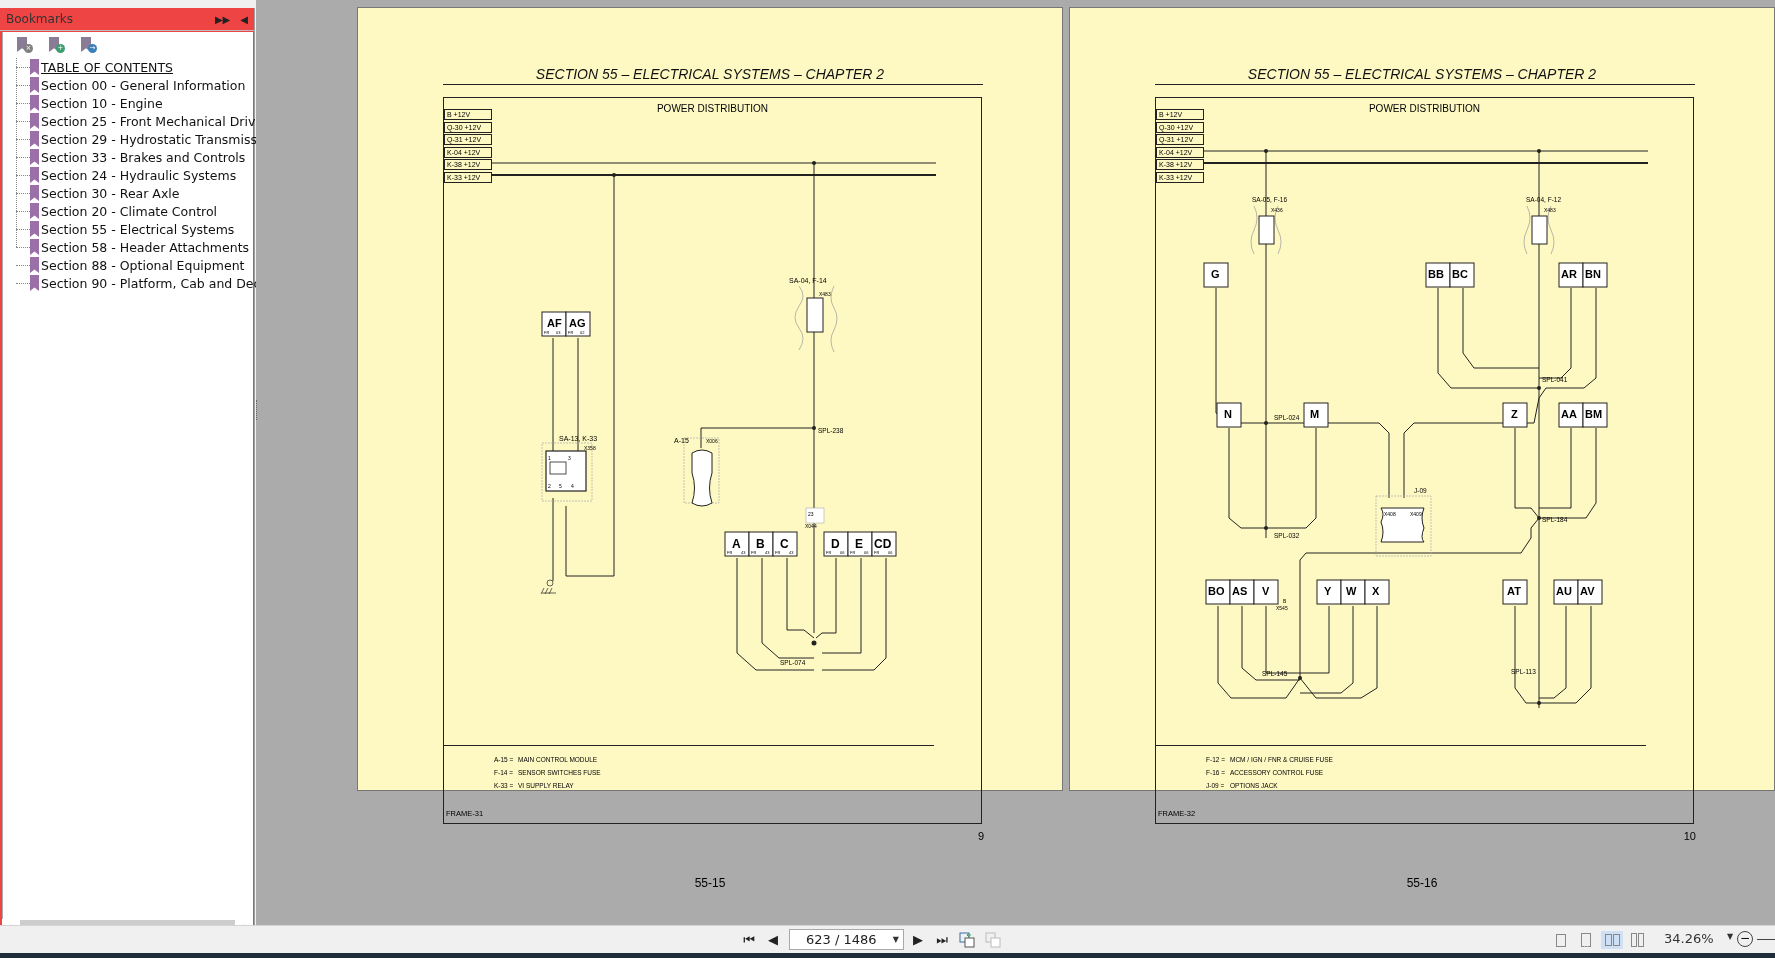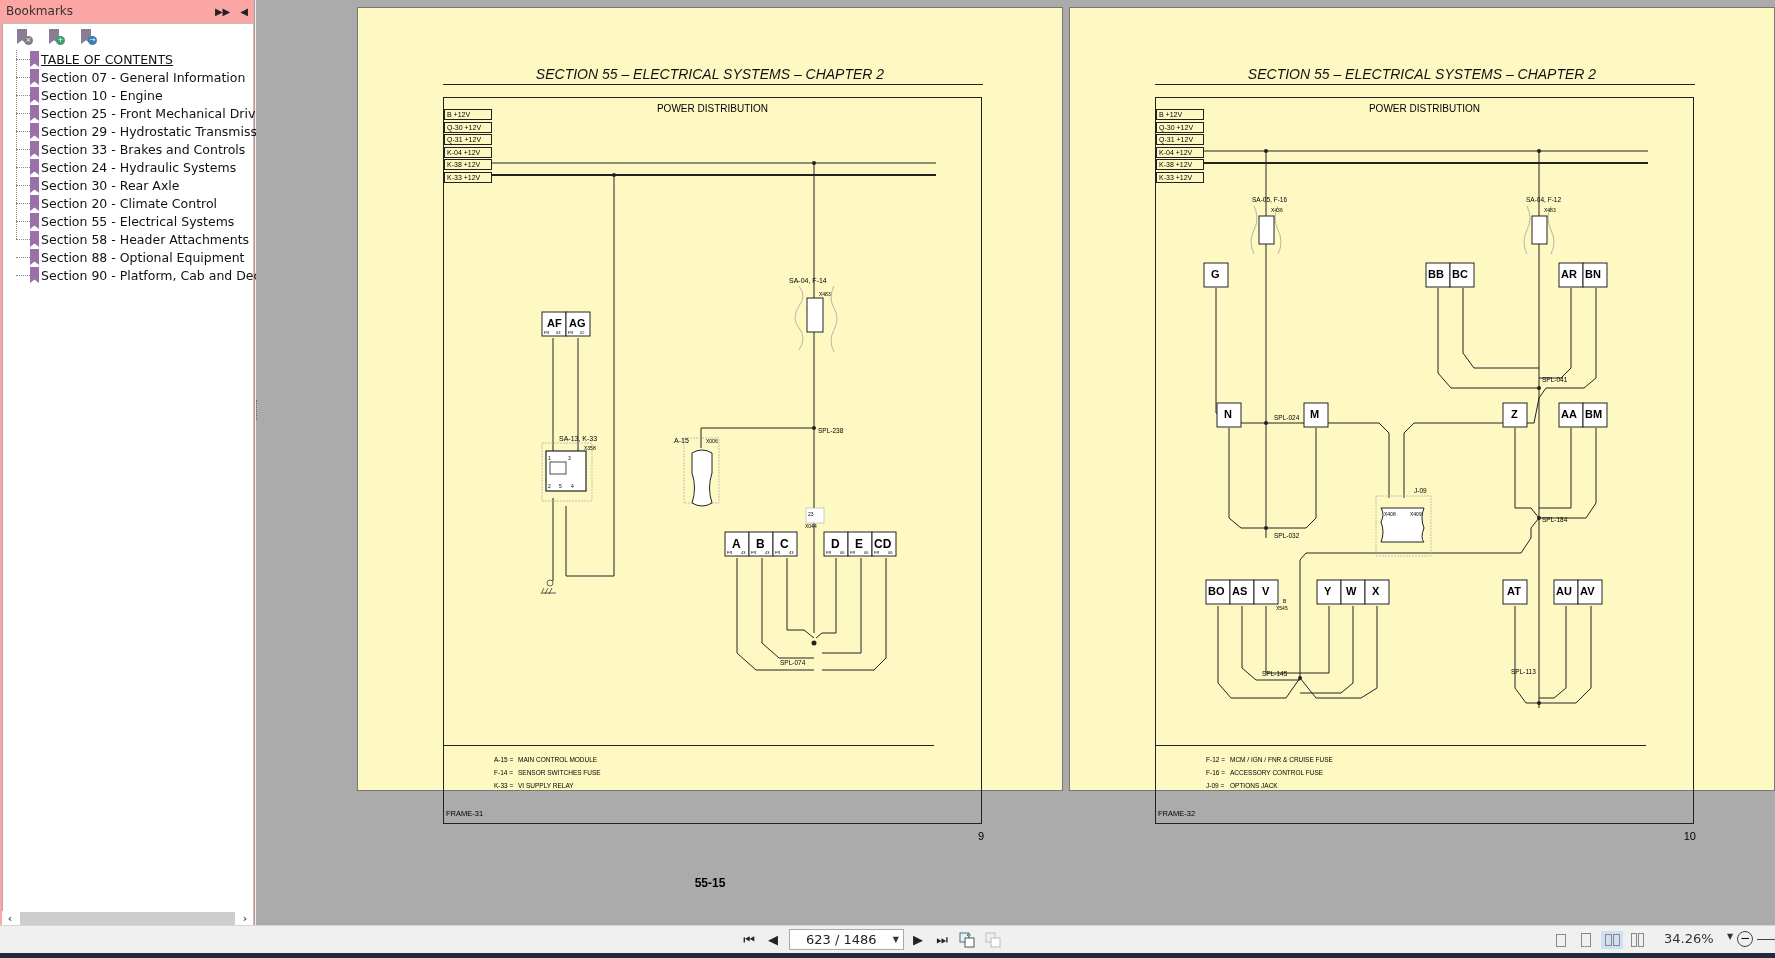--- a/index.html
+++ b/index.html
@@ -1,20 +1,20 @@
 <!DOCTYPE html>
 <html><head>
 <meta charset="utf-8">
 <style>
   * { box-sizing: border-box; margin: 0; padding: 0; }
   html, body { width: 1775px; height: 958px; overflow: hidden; background: #f0f0f0; font-family: "DejaVu Sans", sans-serif; }
   #app { position: relative; width: 1775px; height: 958px; }
 
   
-  #sidebar { position: absolute; left: 0; top: 0; width: 255px; height: 925px; background: #fca5a5; border-right: 1px solid #a0a0a0; }
+  #sidebar { position: absolute; left: 0; top: 8px; width: 255px; height: 925px; background: #ef4444; border-right: 1px solid #a0a0a0; }
   #sb-header { height: 23px; display: flex; align-items: center; justify-content: space-between; padding: 0 6px; font-size: 12px; color: #333; border-bottom: 1px solid #bdbdbd; }
   #sb-header .ctrls { display: flex; gap: 10px; font-size: 10px; color: #222; }
   #sb-body { position: absolute; left: 2px; top: 24px; width: 251px; height: 887px; background: #fff; border-left: 1px solid #aaa; }
   #sb-tools { height: 26px; display: flex; align-items: center; gap: 18px; padding-left: 14px; }
   .bm-tool { width: 14px; height: 16px; position: relative; cursor: pointer; }
   .bm-tool .flag { position: absolute; left: 0; top: 0; width: 10px; height: 15px; background: #8a7c95; clip-path: polygon(0 0,100% 0,100% 100%,50% 75%,0 100%); }
   .bm-tool .dot { position: absolute; right: -2px; bottom: 0; width: 9px; height: 9px; border-radius: 50%; font-size: 7px; line-height: 9px; text-align: center; color: #fff; }
   #bm-list { list-style: none; position: relative; }
   #bm-list li { position: relative; height: 18px; display: flex; align-items: center; padding-left: 38px; font-size: 12.5px; color: #111; white-space: nowrap; cursor: pointer; }
   #bm-list li::before { content: ""; position: absolute; left: 13px; top: 9px; width: 14px; border-top: 1px dotted #888; }
@@ -35,21 +35,21 @@
   .pg-rule { position: absolute; top: 76px; left: 85px; width: 540px; border-top: 1px solid #222; }
   .frame { position: absolute; left: 85px; top: 89px; width: 539px; height: 727px; border: 1.5px solid #222; }
   .frame-title { position: absolute; top: 5px; width: 100%; text-align: center; font-family: "Liberation Sans", sans-serif; font-size: 10px; }
   .bus-labels { position: absolute; left: 0; top: 11px; }
   .bus-label { width: 48px; height: 11px; margin-bottom: 1.5px; border: 1px solid #222; font-family: "Liberation Sans", sans-serif; font-size: 7px; line-height: 9px; padding-left: 2px; }
   .legend { position: absolute; left: 50px; top: 655px; font-family: "Liberation Sans", sans-serif; font-size: 6.5px; line-height: 13px; }
   .legend .row span:first-child { display: inline-block; width: 24px; }
   .legend-rule { position: absolute; top: 647px; left: 0; width: 490px; border-top: 1px solid #222; }
   .frame-no { position: absolute; left: 2px; bottom: 5px; font-family: "Liberation Sans", sans-serif; font-size: 7.5px; }
   .pg-num { position: absolute; right: 78px; top: 822px; font-family: "Liberation Sans", sans-serif; font-size: 11px; }
-  .pg-foot { position: absolute; top: 868px; width: 100%; text-align: center; font-family: "Liberation Sans", sans-serif; font-weight: bold; font-size: 12px; }
+  .pg-foot { position: absolute; top: 868px; width: 100%; text-align: center; font-family: "Liberation Sans", sans-serif; font-weight: normal; font-size: 12px; }
   svg.diagram { position: absolute; left: 0; top: 0; width: 539px; height: 640px; overflow: visible; }
   svg text { font-family: "Liberation Sans", sans-serif; }
 
   
   #toolbar { position: absolute; left: 0; top: 925px; width: 1775px; height: 28px; background: #f0f0f0; border-top: 1px solid #d5d5d5; }
   .tb-btn { position: absolute; top: 5px; height: 18px; font-size: 13px; color: #222; cursor: pointer; text-align: center; line-height: 18px; }
   #page-box { position: absolute; left: 789px; top: 3px; width: 115px; height: 21px; background: #fff; border: 1px solid #a9a9a9; font-size: 13px; line-height: 19px; padding-left: 16px; color: #222; }
   #page-box .dd { position: absolute; right: 4px; top: 0; font-size: 8px; color: #333; }
   .view-btn { position: absolute; top: 5px; width: 18px; height: 18px; cursor: pointer; display: flex; align-items: center; justify-content: center; }
   .view-btn.active { background: #cfe0f5; }
@@ -88,21 +88,21 @@
           <div class="dot" style="background:#3a7fb8">→</div>
         </div>
       </div>
       <ul id="bm-list">
         <li class="toc">
             <span class="bmk"></span>
             <span class="lbl">TABLE OF CONTENTS</span>
           </li>
         <li>
             <span class="bmk"></span>
-            <span>Section 07 - General Information</span>
+            <span>Section 00 - General Information</span>
           </li>
         <li>
             <span class="bmk"></span>
             <span>Section 10 - Engine</span>
           </li>
         <li>
             <span class="bmk"></span>
             <span>Section 25 - Front Mechanical Drive</span>
           </li>
         <li>
@@ -406,20 +406,21 @@
         </svg>
         <div class="legend-rule"></div>
         <div class="legend">
           <div class="row"><span>F-12 =</span><span>MCM / IGN / FNR &amp; CRUISE FUSE</span></div>
           <div class="row"><span>F-16 =</span><span>ACCESSORY CONTROL FUSE</span></div>
           <div class="row"><span>J-09 =</span><span>OPTIONS JACK</span></div>
         </div>
         <div class="frame-no">FRAME-32</div>
       </div>
       <div class="pg-num">10</div>
+      <div class="pg-foot">55-16</div>
     </div>
   </div>
   <div id="splitter"></div>
 
   <div id="toolbar">
     <div class="tb-btn" style="left:740px;width:18px">⏮</div>
     <div class="tb-btn" style="left:765px;width:16px">◀</div>
     <div id="page-box">
       <span>623 / 1486</span>
       <span class="dd">▼</span>

